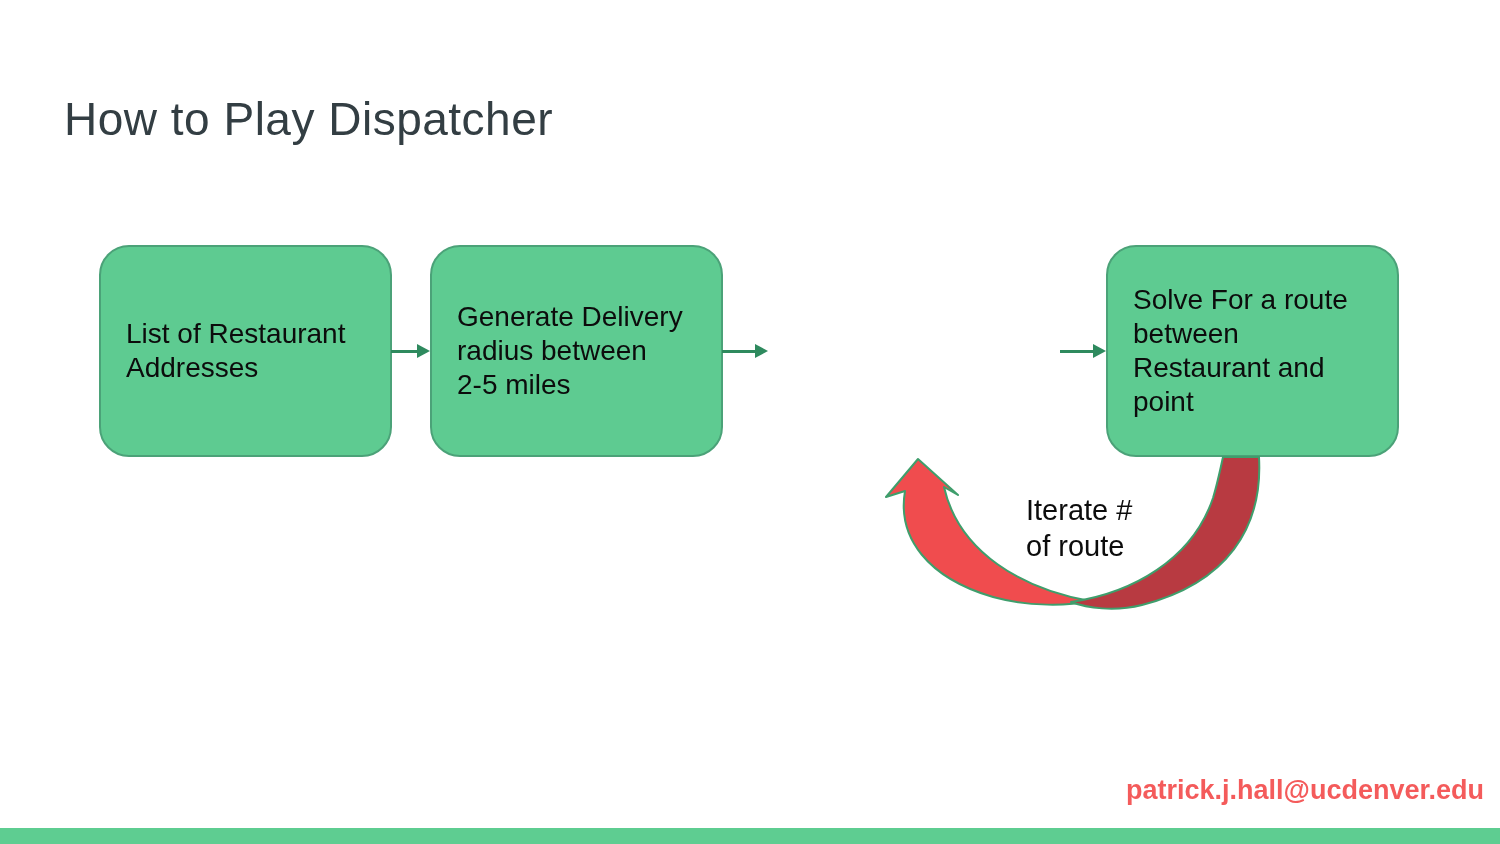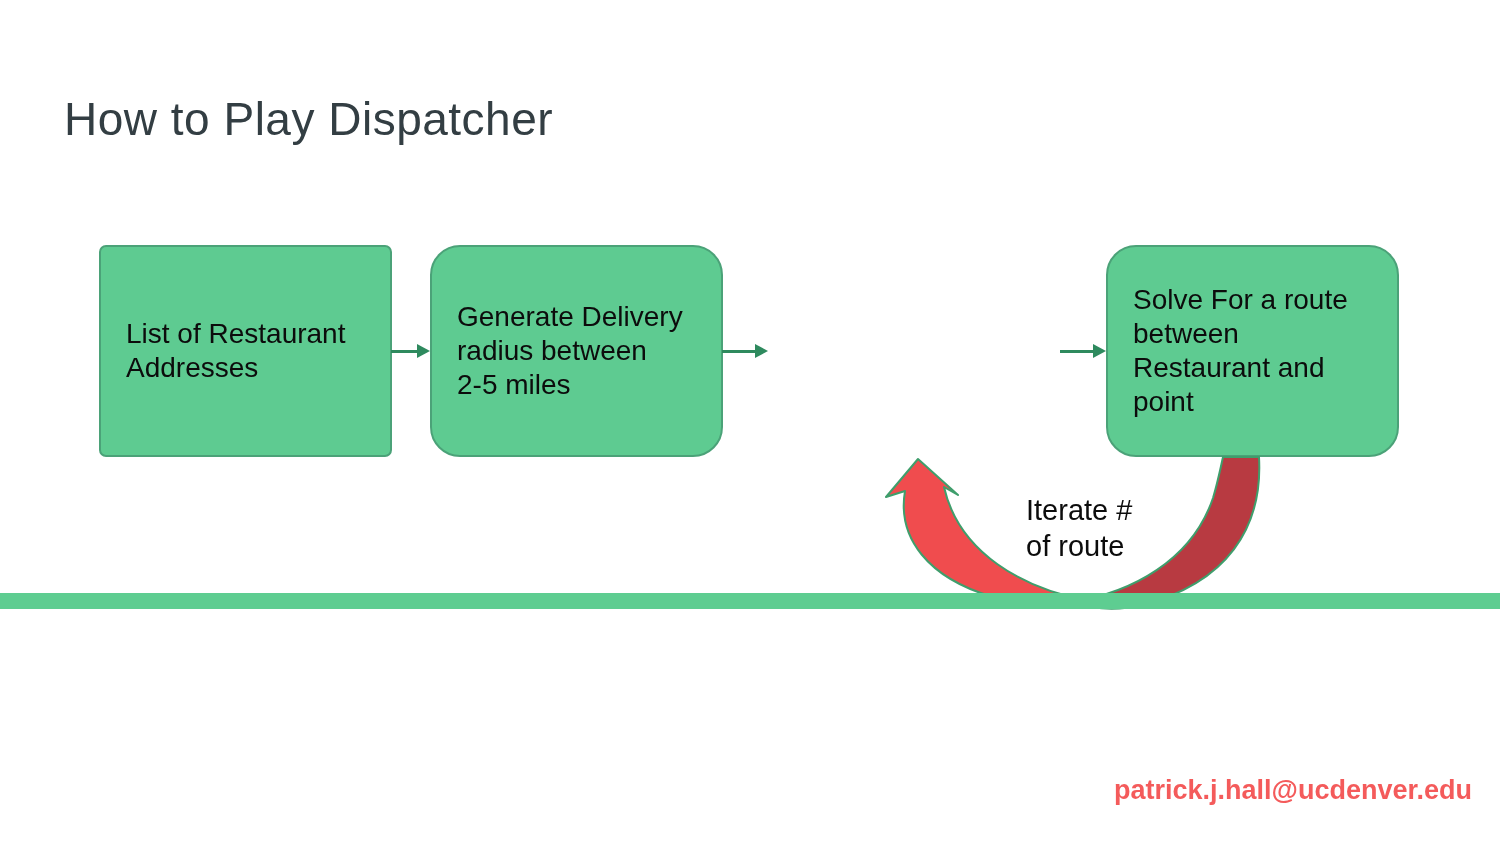--- a/index.html
+++ b/index.html
@@ -4,21 +4,21 @@
 <style>
   html, body { margin: 0; padding: 0; }
   body {
     width: 1500px; height: 844px;
     background: #ffffff;
     font-family: "Liberation Sans", sans-serif;
     overflow: hidden;
   }
   .slide {
     position: relative;
-    width: 1500px; height: 609px;
+    width: 1500px; height: 844px;
     background: #ffffff;
   }
   .slide-title {
     position: absolute;
     left: 64px; top: 92px;
     font-size: 46px;
     font-weight: 400;
     letter-spacing: 0.5px;
     color: #333e43;
   }
@@ -27,21 +27,21 @@
     top: 245px;
     width: 293px; height: 212px;
     background: #5ecb91;
     border: 2px solid #4ba278;
     border-radius: 30px;
     box-sizing: border-box;
     display: flex;
     align-items: center;
     padding: 0 12px 0 25px;
   }
-  .box-1 { left: 99px; border-radius: 7px; }
+  .box-1 { left: 99px; }
   .box-2 { left: 430px; }
   .box-3 { left: 768px; }
   .box-4 { left: 1106px; align-items: center; }
   .box-label {
     font-size: 28px;
     line-height: 34px;
     color: #0c0c0c;
     white-space: pre-line;
   }
   .connector {
@@ -70,21 +70,21 @@
   .loop-label {
     position: absolute;
     left: 1026px; top: 492px;
     font-size: 29px;
     line-height: 36px;
     color: #0c0c0c;
     white-space: pre-line;
   }
   .footer-email {
     position: absolute;
-    right: 28px; top: 775px;
+    right: 16px; top: 775px;
     font-size: 27px;
     font-weight: bold;
     color: #f45b5b;
     margin-left: 36px;
   }
   .footer-bar {
     position: absolute;
     left: 0; bottom: 0;
     width: 100%; height: 16px;
     background: #5ecd91;

